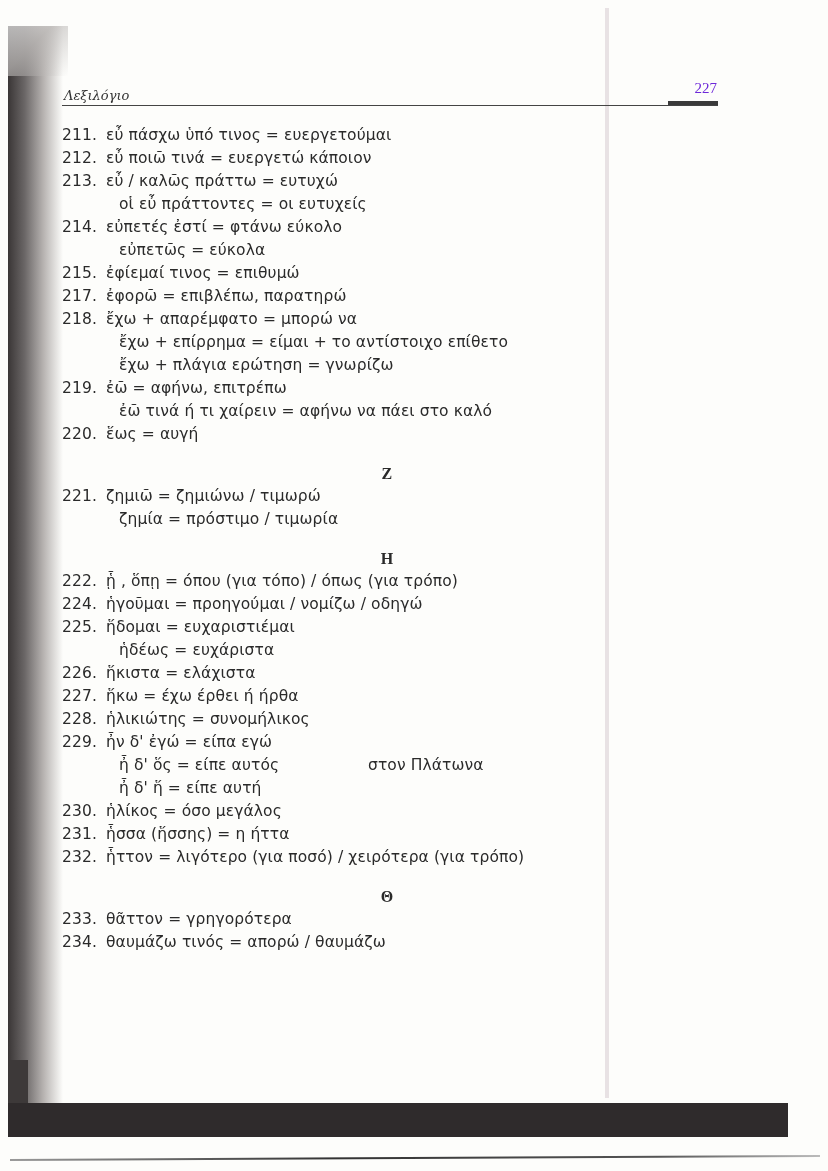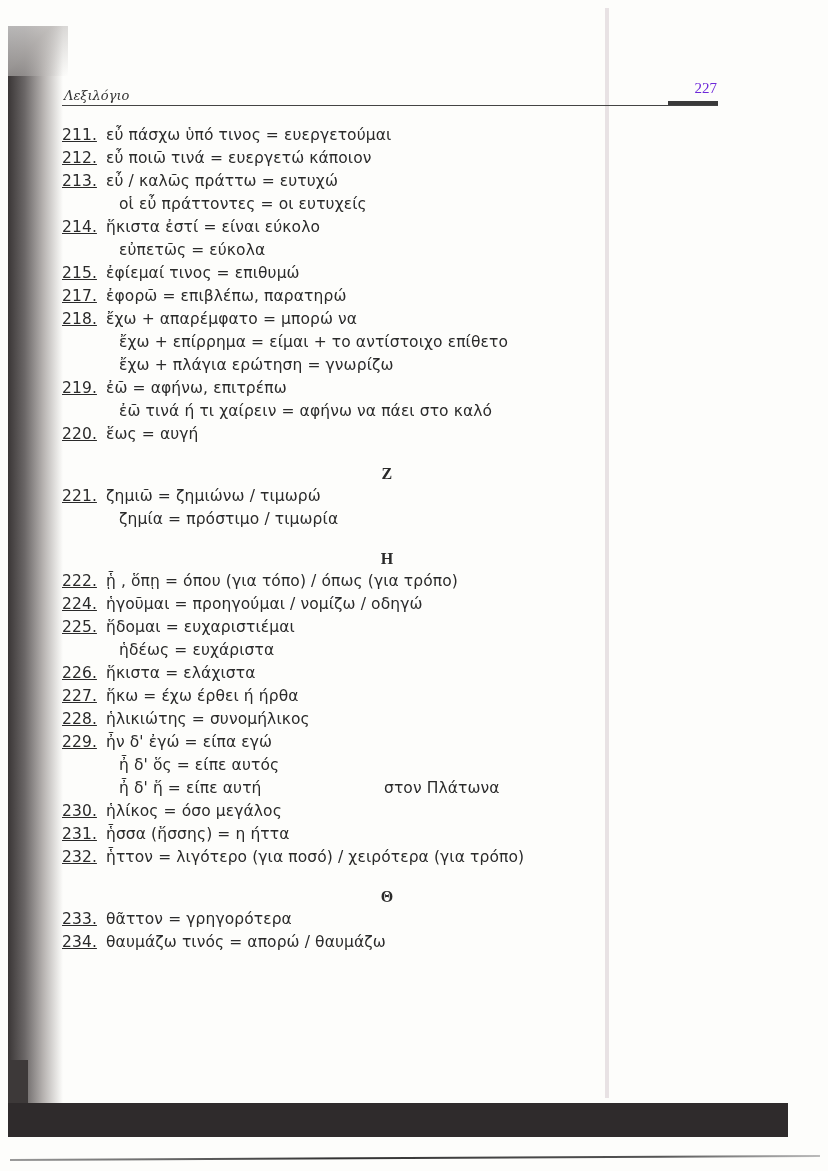--- a/index.html
+++ b/index.html
@@ -52,29 +52,29 @@
   .header-rule-heavy {
     position:absolute; right:0; top:21px; width:50px; height:4px; background:#3a3a3a;
   }
   .entries {
     position:absolute; left:62px; top:124px; width:560px;
   }
   .line {
     font-size:15.5px; line-height:23px; height:23px; white-space:nowrap; position:relative;
     letter-spacing:0.1px;
   }
-  .num { display:inline-block; width:44px;text-decoration:underline; }
+  .num { display:inline-block; width:44px; }
   .sub { padding-left:57px; }
   .text { }
   .section-letter {
     font-family:"Liberation Serif", serif; font-weight:bold; font-size:16px;
     text-align:center; position:relative; left:0; width:650px;
   }
   .gap-l { height:16px; }
-  .note { position:absolute; left:322px;margin-top:23px; }
+  .note { position:absolute; left:306px; }
 </style>
 </head>
 <body>
 
 <div class="scan-shadow-left"></div>
 <div class="scan-shadow-top-left"></div>
 <div class="fold-line"></div>
 <div class="bottom-bar-left"></div>
 <div class="bottom-bar"></div>
 <div class="bottom-edge-line"></div>
@@ -85,21 +85,21 @@
   <div class="header-rule"></div>
   <div class="header-rule-heavy"></div>
 </div>
 
 <div class="entries">
 
   <div class="line"><span class="num">211.</span><span class="text">εὖ πάσχω ὑπό τινος = ευεργετούμαι</span></div>
   <div class="line"><span class="num">212.</span><span class="text">εὖ ποιῶ τινά = ευεργετώ κάποιον</span></div>
   <div class="line"><span class="num">213.</span><span class="text">εὖ / καλῶς πράττω = ευτυχώ</span></div>
   <div class="line sub"><span class="text">οἱ εὖ πράττοντες = οι ευτυχείς</span></div>
-  <div class="line"><span class="num">214.</span><span class="text">ἥκιστα ἐστί = είναι εύκολο</span></div>
+  <div class="line"><span class="num">214.</span><span class="text">εὐπετές ἐστί = φτάνω εύκολο</span></div>
   <div class="line sub"><span class="text">εὐπετῶς = εύκολα</span></div>
   <div class="line"><span class="num">215.</span><span class="text">ἐφίεμαί τινος = επιθυμώ</span></div>
   <div class="line"><span class="num">217.</span><span class="text">ἐφορῶ = επιβλέπω, παρατηρώ</span></div>
   <div class="line"><span class="num">218.</span><span class="text">ἔχω + απαρέμφατο = μπορώ να</span></div>
   <div class="line sub"><span class="text">ἔχω + επίρρημα = είμαι + το αντίστοιχο επίθετο</span></div>
   <div class="line sub"><span class="text">ἔχω + πλάγια ερώτηση = γνωρίζω</span></div>
   <div class="line"><span class="num">219.</span><span class="text">ἐῶ = αφήνω, επιτρέπω</span></div>
   <div class="line sub"><span class="text">ἐῶ τινά ή τι χαίρειν = αφήνω να πάει στο καλό</span></div>
   <div class="line"><span class="num">220.</span><span class="text">ἕως =  αυγή</span></div>
 

